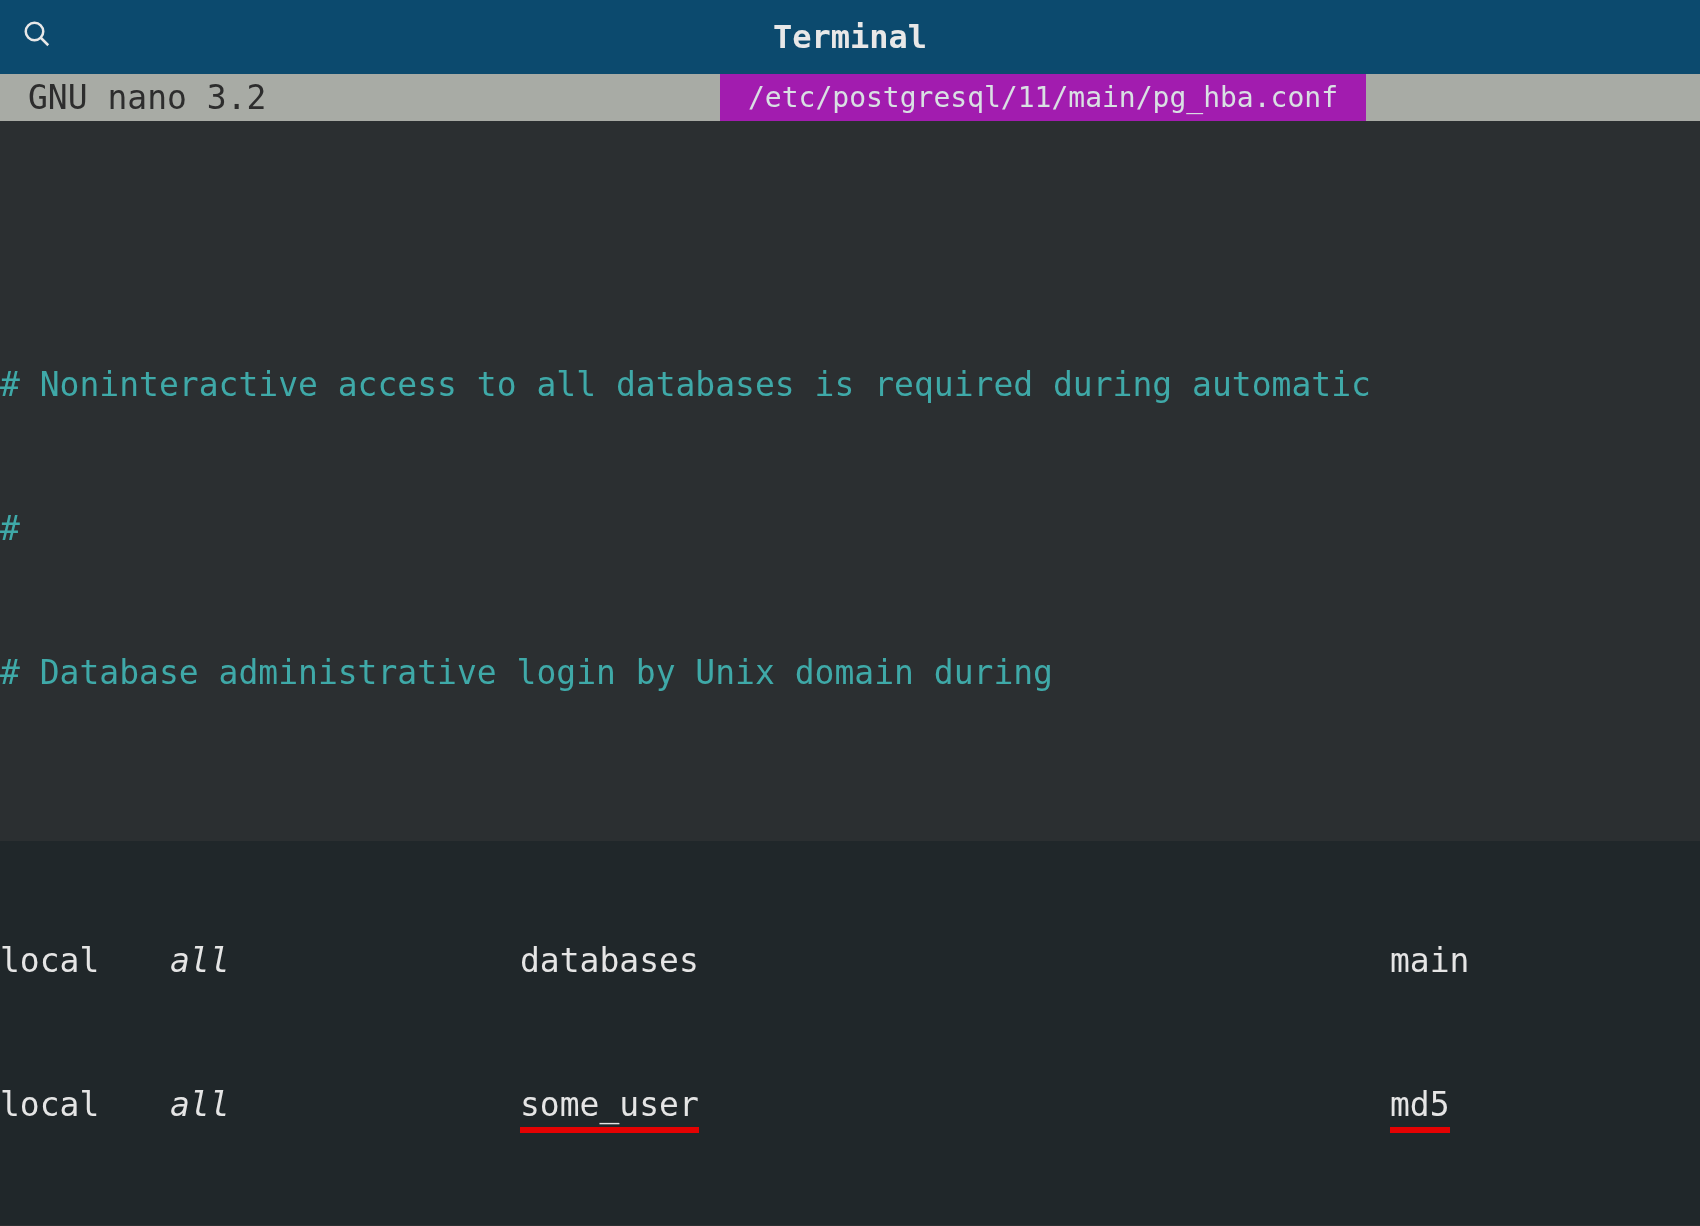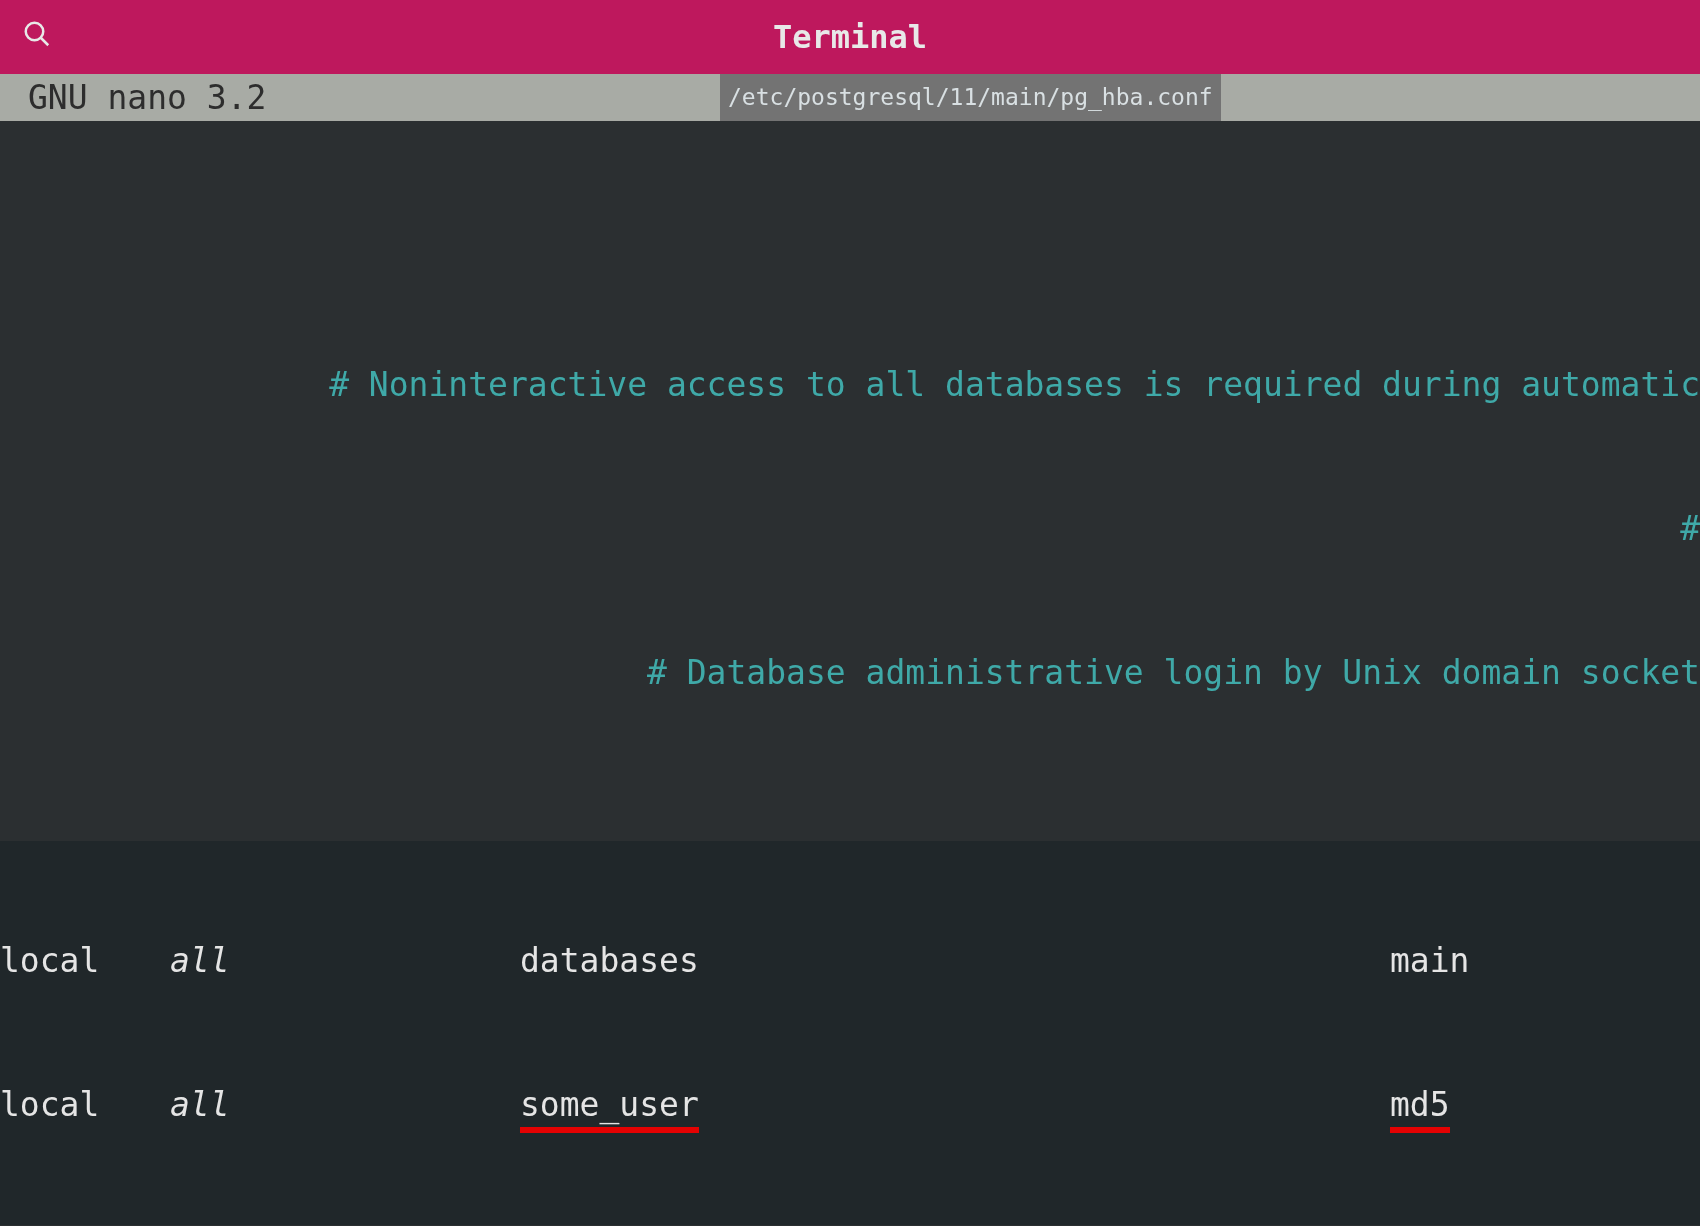--- a/index.html
+++ b/index.html
@@ -11,21 +11,21 @@
     width: 1700px;
     height: 1226px;
     background: #2b2f31;
     font-family: "DejaVu Sans Mono", "Courier New", monospace;
     font-size: 30px;
     color: #e8e8e8;
     overflow: hidden;
   }
   .window-titlebar {
     height: 74px;
-    background: #be185d;
+    background: #0c4a6e;
     display: flex;
     align-items: center;
     position: relative;
   }
   .search-icon-wrap {
     margin-left: 22px;
     color: #e8e8e8;
   }
   .window-title {
     position: absolute;
@@ -45,37 +45,36 @@
   .nano-version {
     color: #2d2d2d;
     font-size: 33px;
     margin-left: 28px;
     font-weight: 500;
     text-align: right;
   }
   .nano-file-badge {
     position: absolute;
     left: 720px;
-    background: #737373;
+    background: #a21caf;
     color: #d9e0e3;
-    padding: 0 8px;
+    padding: 0 28px;
     height: 47px;
     line-height: 47px;
-    font-size: 23px;
+    font-size: 28px;
   }
   .editor-area {
     padding: 0;
     line-height: 48px;
     font-size: 33px;
     white-space: pre;
   }
   .ed-line {
     height: 48px;
     display: flex;
-    justify-content: flex-end;
   }
   .blank {
     height: 48px;
   }
   .comment { color: #3fa9a8; }
   .plain { color: #e5e5e5; }
   .hl-block {
     background: #20272a;
     padding: 0;
   }
@@ -121,21 +120,21 @@
 
 <div class="nano-header">
   <span class="nano-version">GNU nano 3.2</span>
   <span class="nano-file-badge">/etc/postgresql/11/main/pg_hba.conf</span>
 </div>
 
 <div class="editor-area">
   <div class="blank"></div>
   <div class="ed-line"><span class="comment"># Noninteractive access to all databases is required during automatic</span></div>
   <div class="ed-line"><span class="comment">#</span></div>
-  <div class="ed-line"><span class="comment"># Database administrative login by Unix domain socket</span></div>
+  <div class="ed-line"><span class="comment"># Database administrative login by Unix domain during</span></div>
 
   <div class="hl-block">
     <div class="hl-line">
       <span class="plain col c-type">local</span>
       <span class="plain col c-db">all</span>
       <span class="plain col c-user">databases</span>
       <span class="plain col c-addr"></span>
       <span class="plain col c-method">main</span>
     </div>
     <div class="hl-line">

